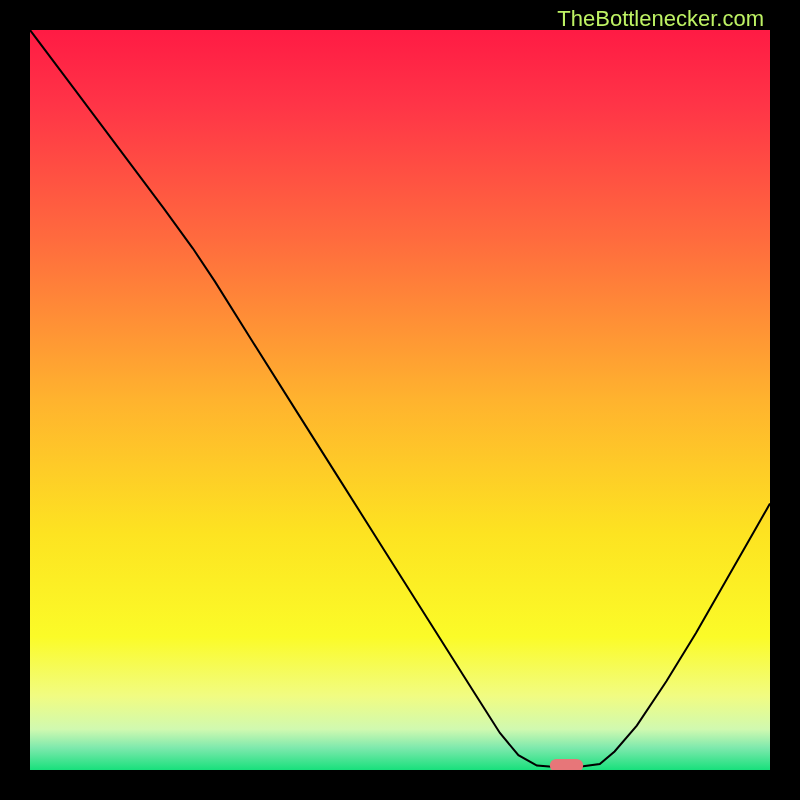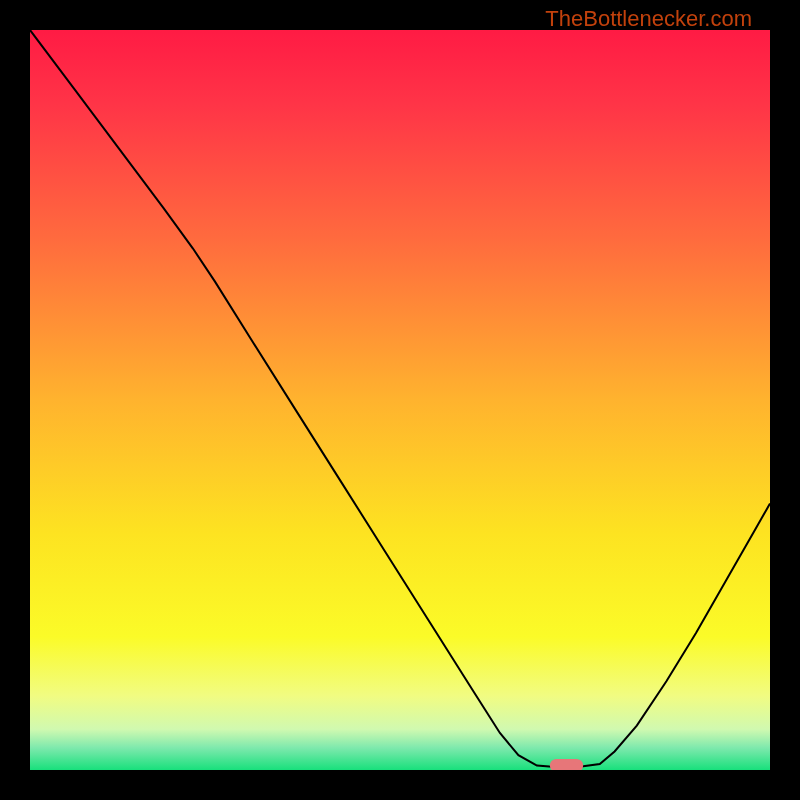--- a/index.html
+++ b/index.html
@@ -15,22 +15,22 @@
     position: absolute;
     left: 30px;
     top: 30px;
     width: 740px;
     height: 740px;
     background: #000;
   }
   .watermark {
     position: absolute;
     top: 6px;
-    right: 48px;
-    color: #c2410c;
+    right: 36px;
+    color: #bef264;
     font-size: 22px;
     font-weight: 500;
     letter-spacing: 0px;
   }
   svg {
     display: block;
   }
 </style>
 </head>
 <body>

